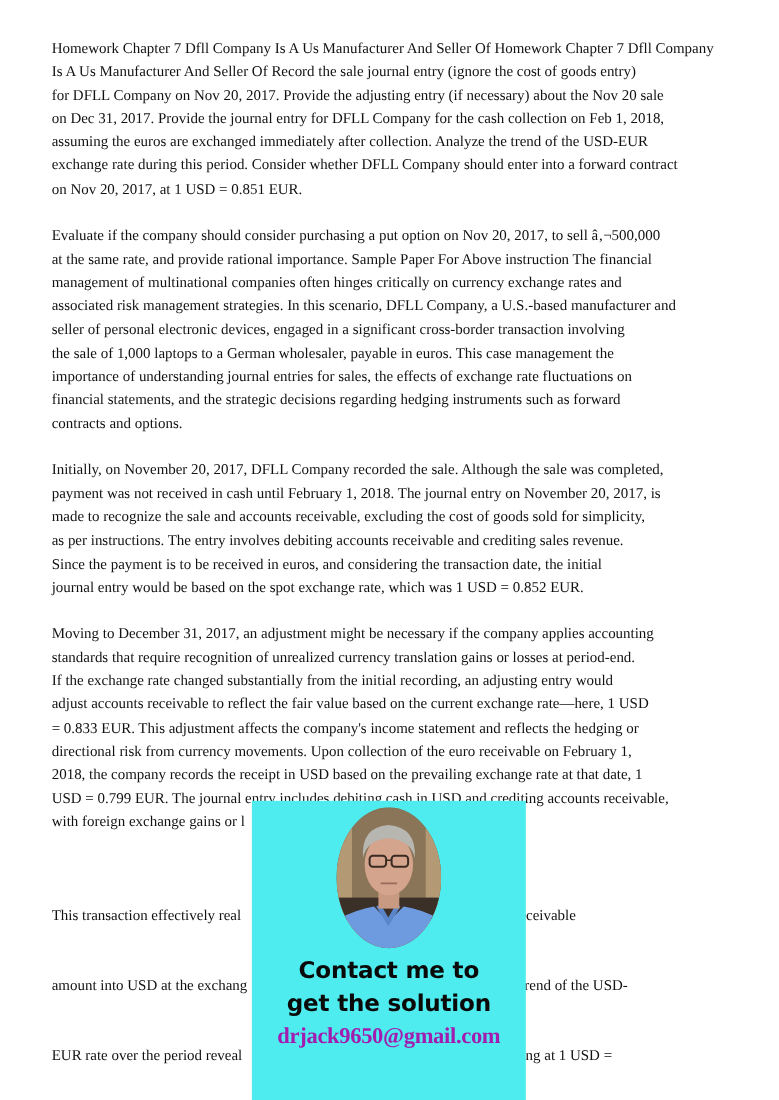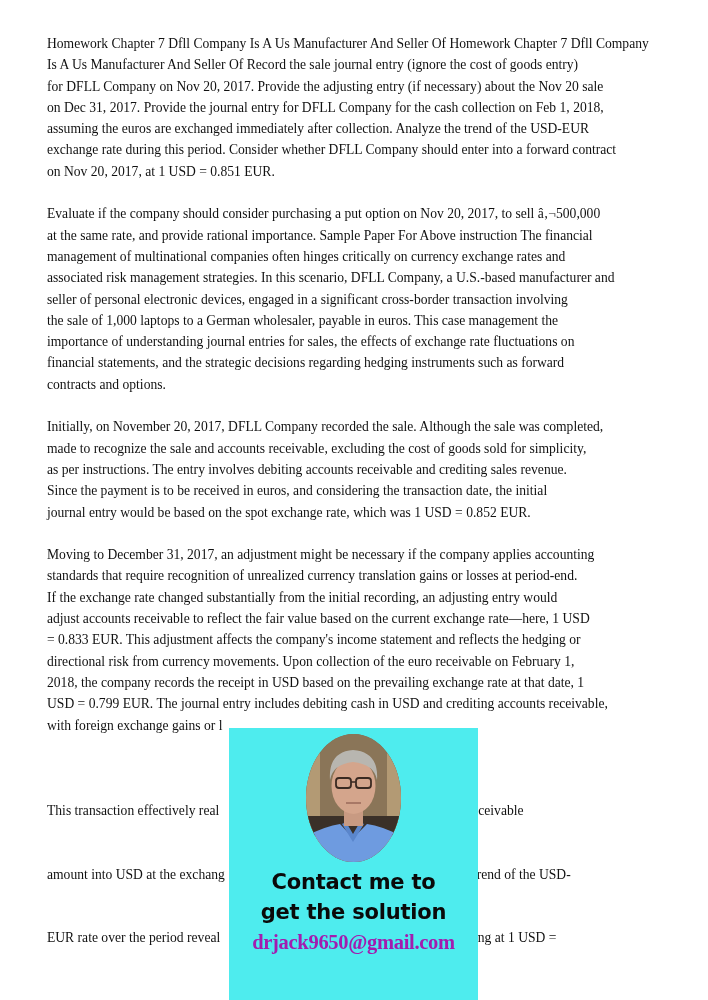--- a/index.html
+++ b/index.html
@@ -99,20 +99,21 @@
     <span class="line">associated risk management strategies. In this scenario, DFLL Company, a U.S.-based manufacturer and</span>
     <span class="line">seller of personal electronic devices, engaged in a significant cross-border transaction involving</span>
     <span class="line">the sale of 1,000 laptops to a German wholesaler, payable in euros. This case management the</span>
     <span class="line">importance of understanding journal entries for sales, the effects of exchange rate fluctuations on</span>
     <span class="line">financial statements, and the strategic decisions regarding hedging instruments such as forward</span>
     <span class="line">contracts and options.</span>
   </p>
 
   <p class="para">
     <span class="line">Initially, on November 20, 2017, DFLL Company recorded the sale. Although the sale was completed,</span>
+    <span class="line">payment was not received in cash until February 1, 2018. The journal entry on November 20, 2017, is</span>
     <span class="line">made to recognize the sale and accounts receivable, excluding the cost of goods sold for simplicity,</span>
     <span class="line">as per instructions. The entry involves debiting accounts receivable and crediting sales revenue.</span>
     <span class="line">Since the payment is to be received in euros, and considering the transaction date, the initial</span>
     <span class="line">journal entry would be based on the spot exchange rate, which was 1 USD = 0.852 EUR.</span>
   </p>
 
   <p class="para">
     <span class="line">Moving to December 31, 2017, an adjustment might be necessary if the company applies accounting</span>
     <span class="line">standards that require recognition of unrealized currency translation gains or losses at period-end.</span>
     <span class="line">If the exchange rate changed substantially from the initial recording, an adjusting entry would</span>

